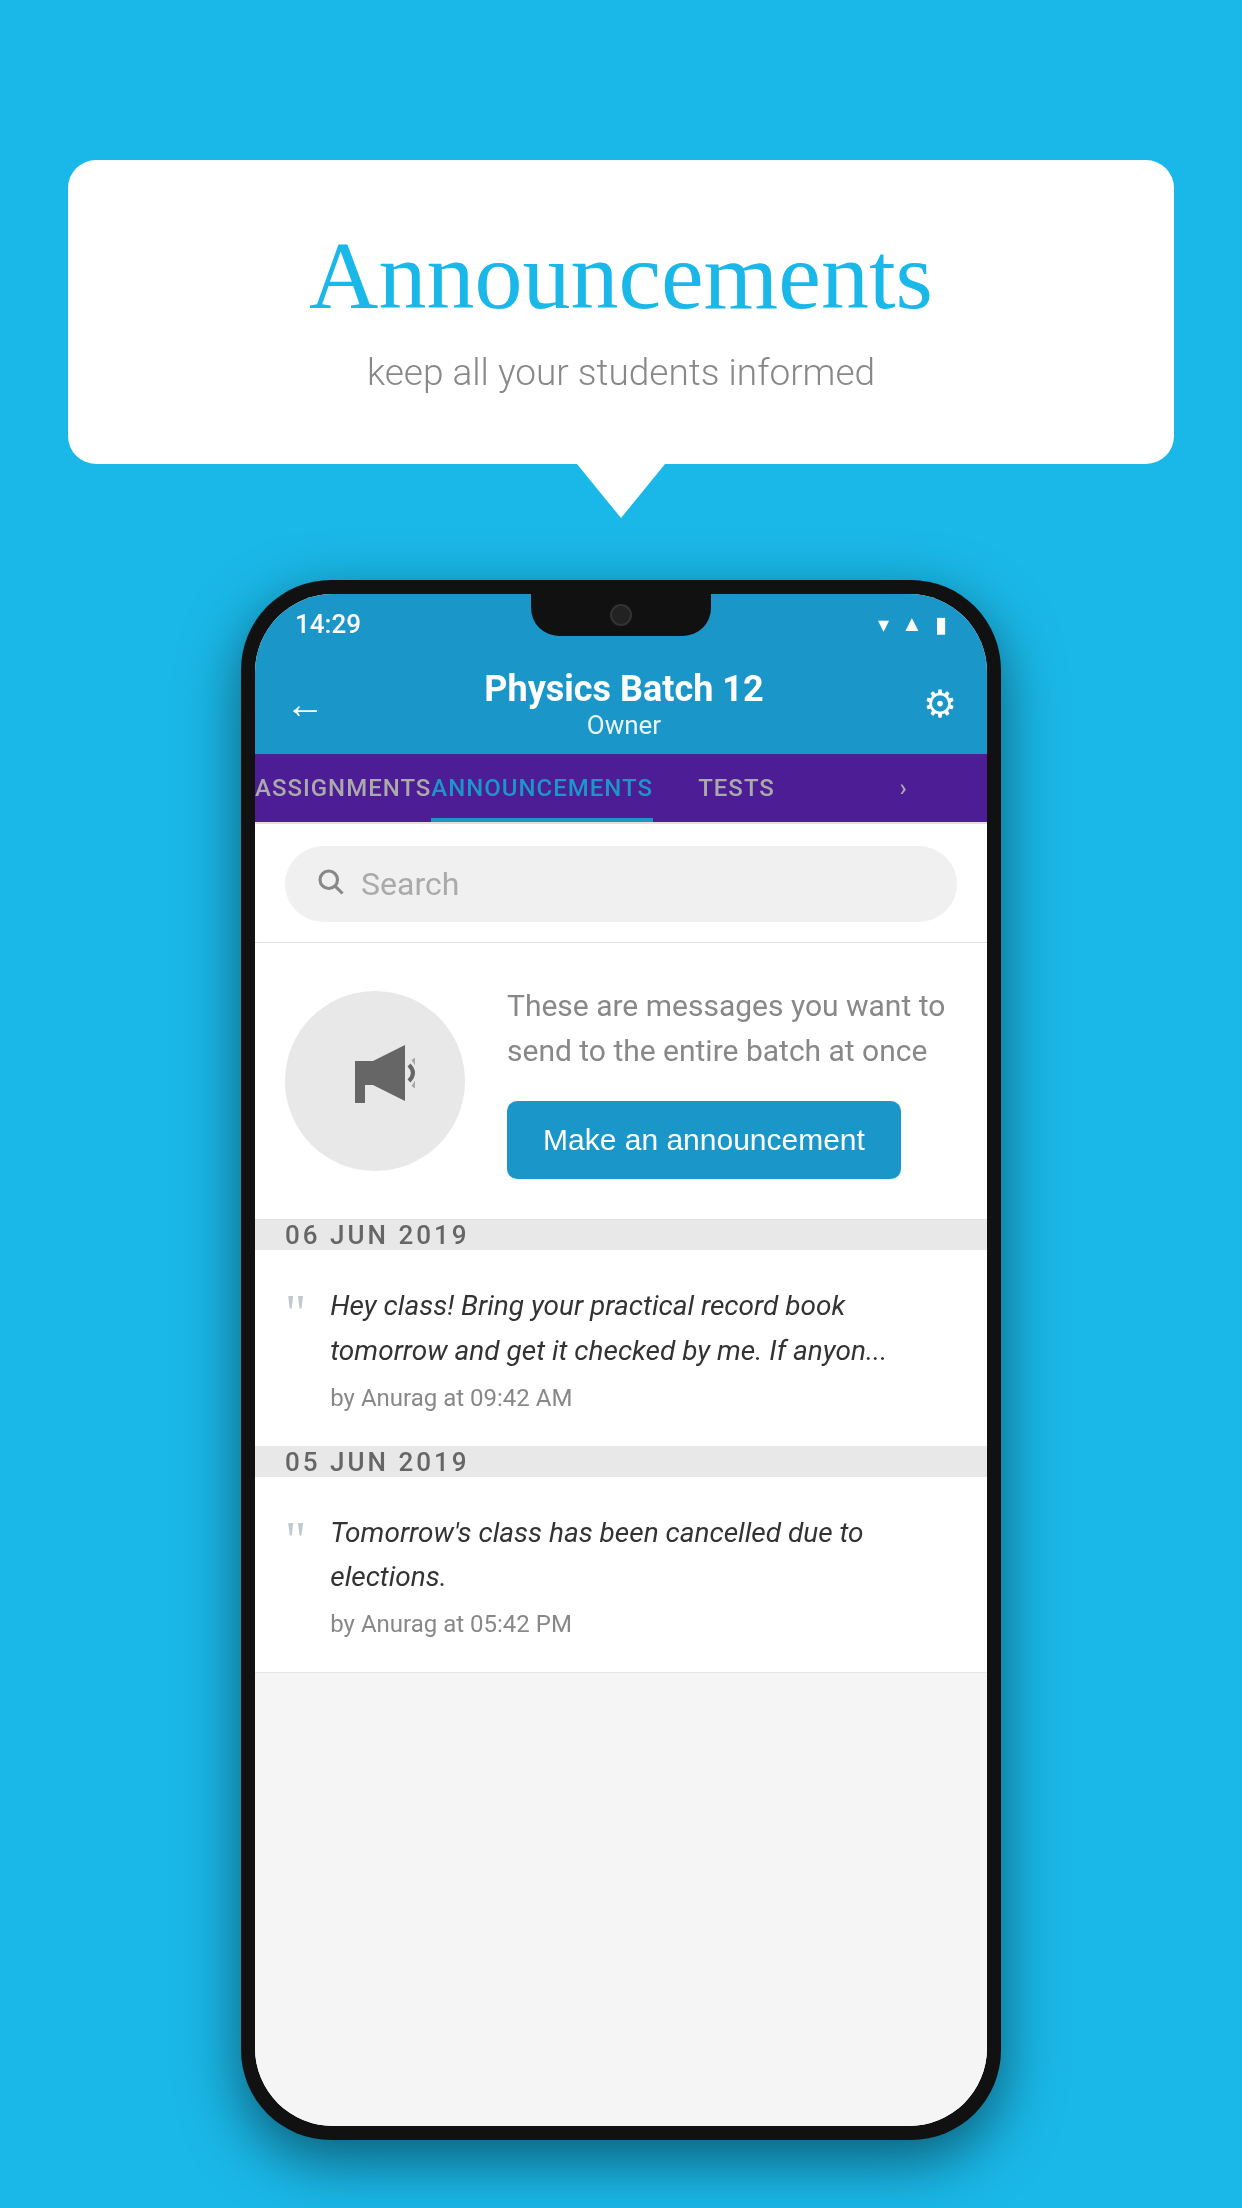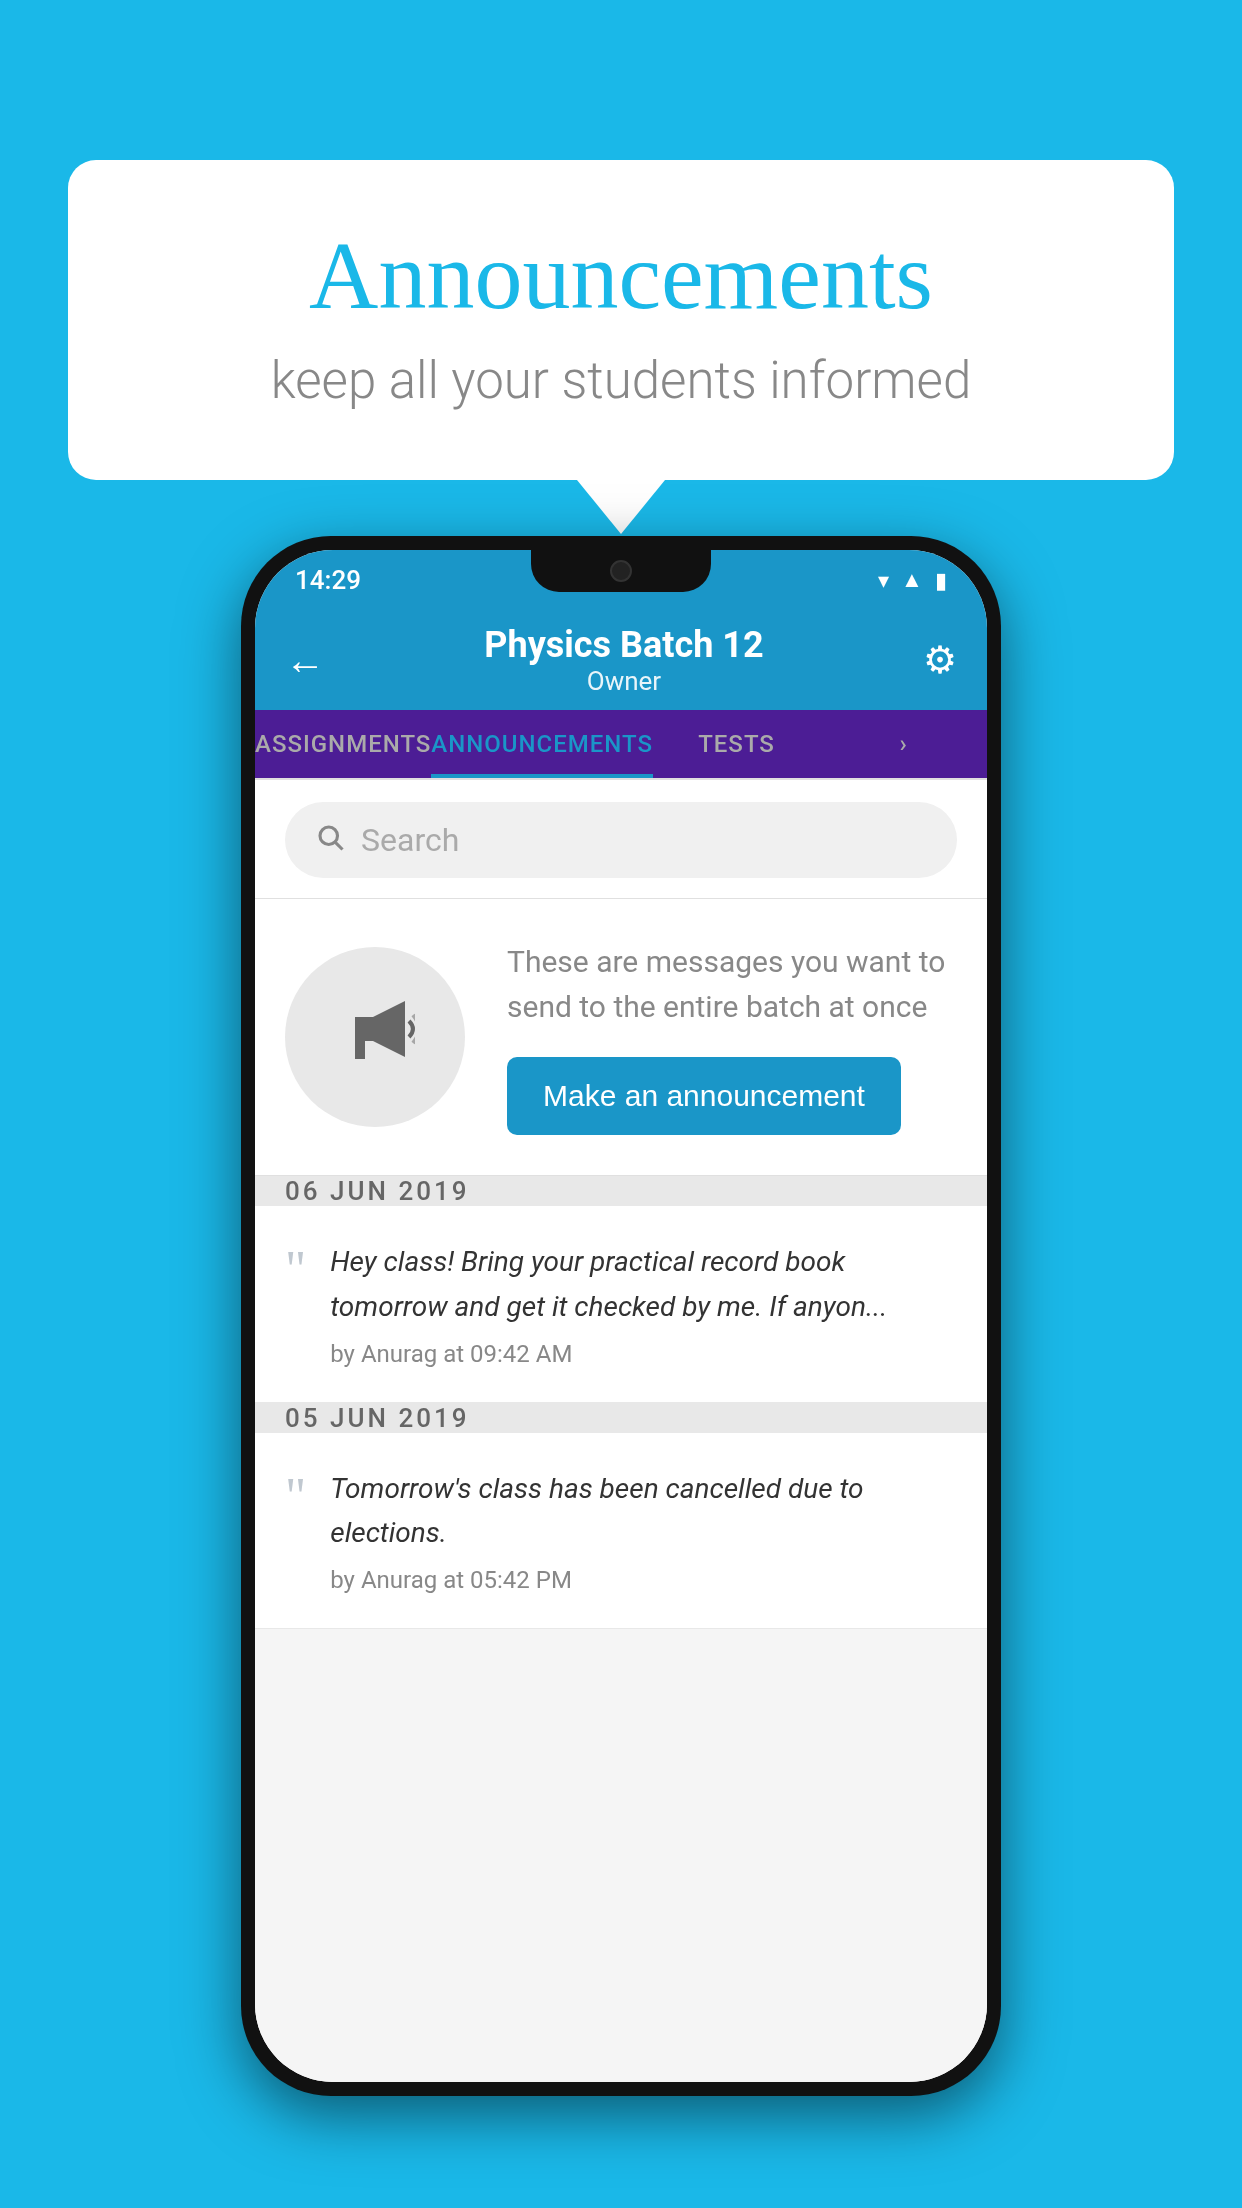--- a/index.html
+++ b/index.html
@@ -34,38 +34,38 @@
 
     .speech-bubble-title {
       font-size: 96px;
       font-weight: 400;
       color: #1ab8e8;
       margin-bottom: 20px;
       font-family: Georgia, serif;
     }
 
     .speech-bubble-subtitle {
-      font-size: 51px;
+      font-size: 37px;
       color: #888;
       font-weight: 300;
     }
 
     .speech-bubble-arrow {
       width: 0;
       height: 0;
       border-left: 44px solid transparent;
       border-right: 44px solid transparent;
       border-top: 54px solid white;
       margin-top: 0px;
     }
 
     
     .phone-wrapper {
       position: absolute;
-      top: 536px;
+      top: 580px;
       left: 50%;
       transform: translateX(-50%);
       width: 760px;
       height: 1560px;
     }
 
     .phone-outer {
       width: 760px;
       height: 1560px;
       background: #111;

